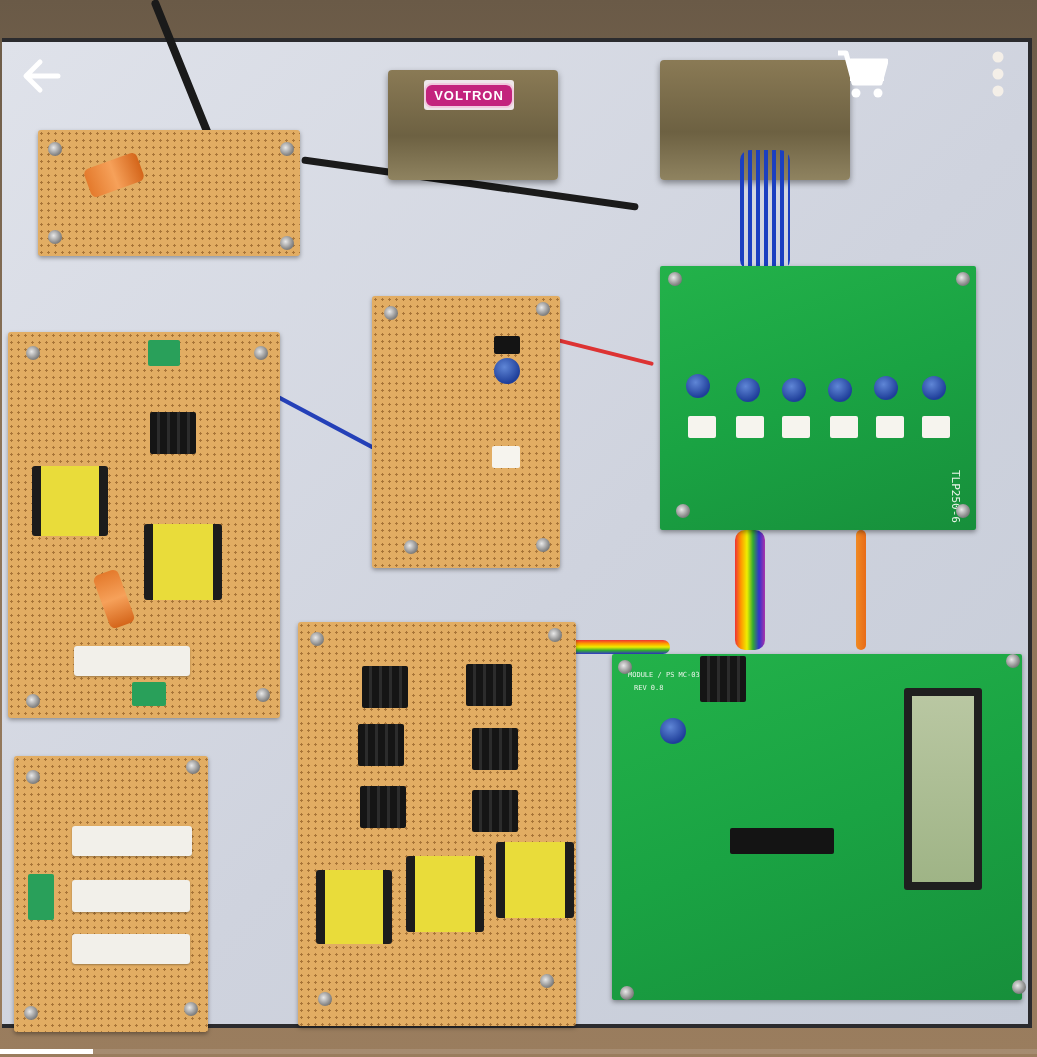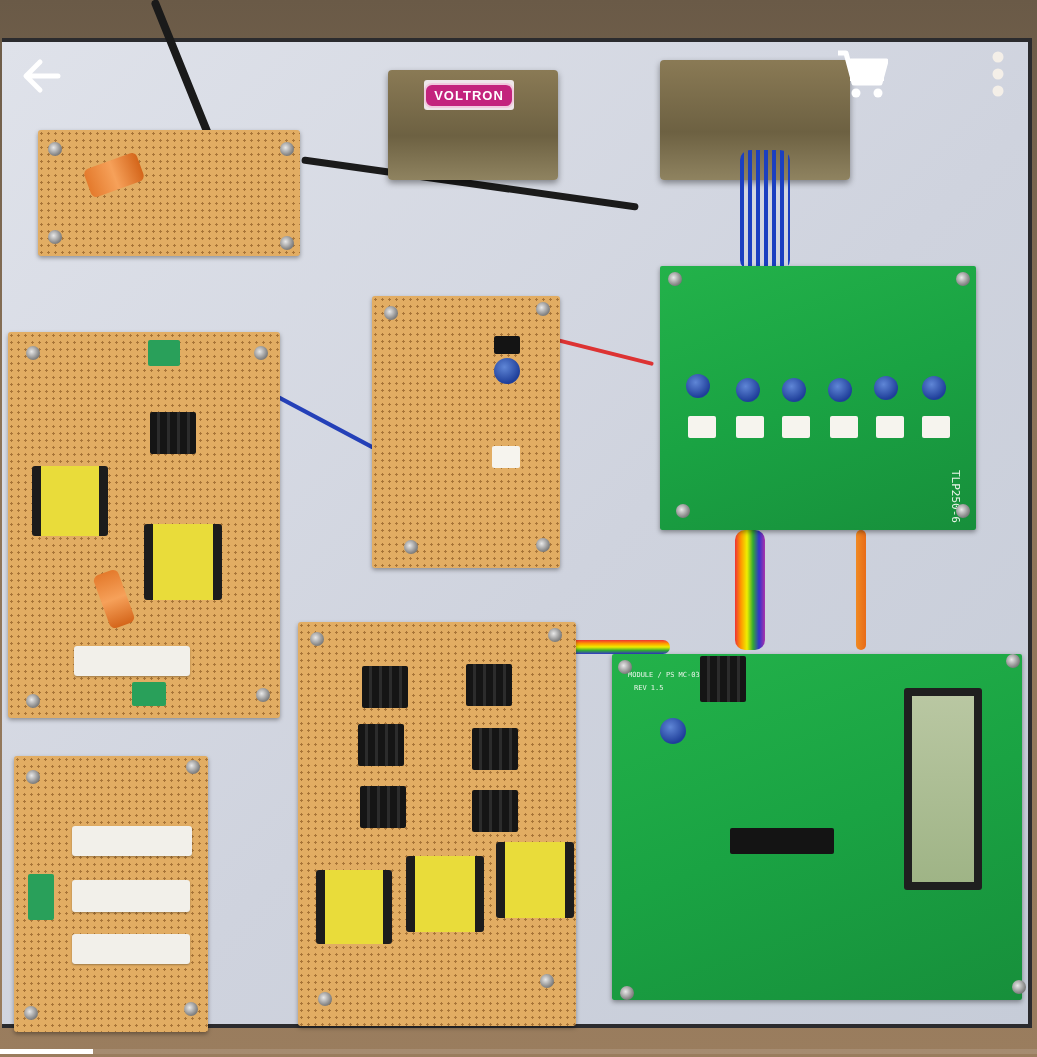--- a/index.html
+++ b/index.html
@@ -163,21 +163,21 @@
   <div class="optocoupler" style="left:876px;top:416px;"></div>
   <div class="optocoupler" style="left:922px;top:416px;"></div>
   <div class="silk" style="left:938px;top:470px;font-size:11px;transform:rotate(90deg);transform-origin:left top;left:962px;">TLP250-6</div>
   <div class="screw" style="left:668px;top:272px;"></div>
   <div class="screw" style="left:956px;top:272px;"></div>
   <div class="screw" style="left:676px;top:504px;"></div>
   <div class="screw" style="left:956px;top:504px;"></div>
 
   <div class="pcb-green" style="left:612px;top:654px;width:410px;height:346px;"></div>
   <div class="silk" style="left:628px;top:671px;">MODULE / PS MC-03</div>
-  <div class="silk" style="left:634px;top:684px;">REV 1.5</div>
+  <div class="silk" style="left:634px;top:684px;">REV 0.8</div>
   <div class="heatsink" style="left:700px;top:656px;width:46px;height:46px;"></div>
   <div class="cap-blue" style="left:660px;top:718px;width:26px;height:26px;"></div>
   <div class="ic-dip" style="left:730px;top:828px;width:104px;height:26px;"></div>
   <div class="lcd">
       <div class="glass"></div>
     </div>
   <div class="screw" style="left:618px;top:660px;"></div>
   <div class="screw" style="left:1006px;top:654px;"></div>
   <div class="screw" style="left:620px;top:986px;"></div>
   <div class="screw" style="left:1012px;top:980px;"></div>

